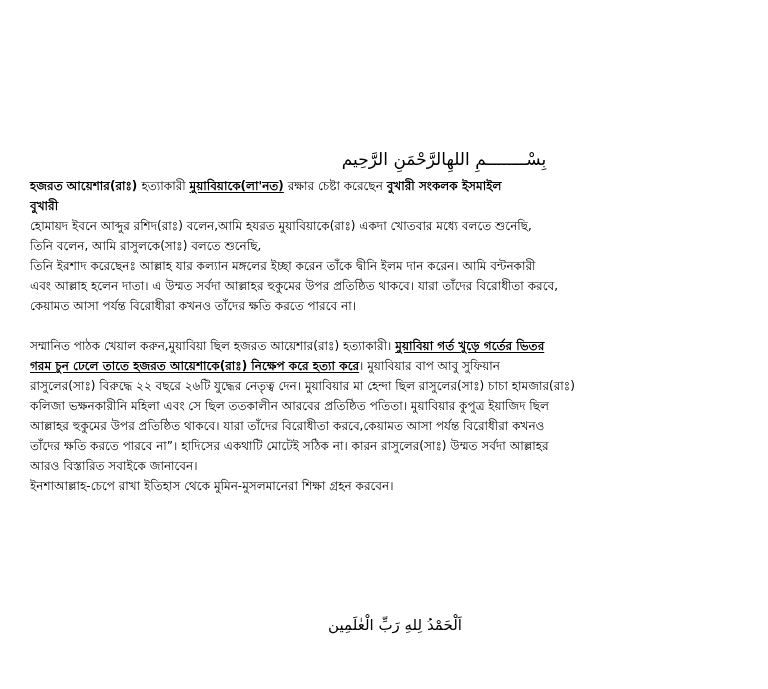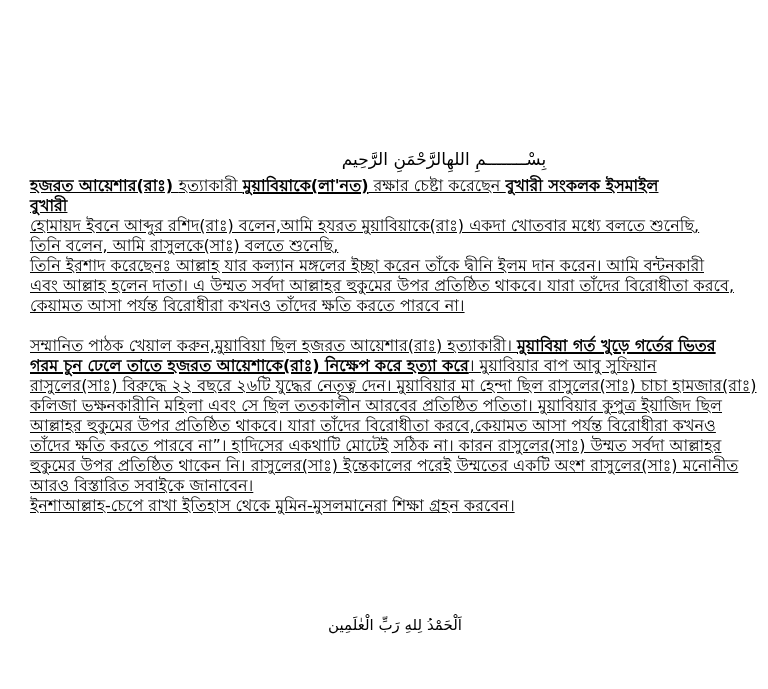--- a/index.html
+++ b/index.html
@@ -24,25 +24,24 @@
     white-space: nowrap;
     margin-top: 46px;
   }
   .doc-body {
     position: absolute;
     top: 176px;
     left: 30px;
     right: 20px;
   }
   .textline {
-    font-size: 16px;
+    font-size: 12px;
     line-height: 20px;
     white-space: nowrap;
     letter-spacing: 0;
-    text-decoration: underline;
   }
   .spacer { height: 20px; }
   .b { font-weight: bold; }
   .u { text-decoration: underline; text-underline-offset: 2px; }
   .hamd {
     position: absolute;
     top: 613px;
     left: 0;
     width: 790px;
     text-align: center;
@@ -66,19 +65,18 @@
       <div class="textline"><span>তিনি ইরশাদ করেছেনঃ আল্লাহ যার কল্যান মঙ্গলের ইচ্ছা করেন তাঁকে দ্বীনি ইলম দান করেন। আমি বন্টনকারী</span></div>
       <div class="textline"><span>এবং আল্লাহ হলেন দাতা। এ উম্মত সর্বদা আল্লাহর হুকুমের উপর প্রতিষ্ঠিত থাকবে। যারা তাঁদের বিরোধীতা করবে,</span></div>
       <div class="textline"><span>কেয়ামত আসা পর্যন্ত বিরোধীরা কখনও তাঁদের ক্ষতি করতে পারবে না।</span></div>
       <div class="spacer"></div>
       <div class="textline"><span>সম্মানিত পাঠক খেয়াল করুন,মুয়াবিয়া ছিল হজরত আয়েশার(রাঃ) হত্যাকারী। </span><span class="b u">মুয়াবিয়া গর্ত খুড়ে গর্তের ভিতর</span></div>
       <div class="textline"><span class="b u">গরম চুন ঢেলে তাতে হজরত আয়েশাকে(রাঃ) নিক্ষেপ করে হত্যা করে</span><span>। মুয়াবিয়ার বাপ আবু সুফিয়ান</span></div>
       <div class="textline"><span>রাসুলের(সাঃ) বিরুদ্ধে ২২ বছরে ২৬টি যুদ্ধের নেতৃত্ব দেন। মুয়াবিয়ার মা হেন্দা ছিল রাসুলের(সাঃ) চাচা হামজার(রাঃ)</span></div>
       <div class="textline"><span>কলিজা ভক্ষনকারীনি মহিলা এবং সে ছিল ততকালীন আরবের প্রতিষ্ঠিত পতিতা। মুয়াবিয়ার কুপুত্র ইয়াজিদ ছিল</span></div>
       <div class="textline"><span>আল্লাহর হুকুমের উপর প্রতিষ্ঠিত থাকবে। যারা তাঁদের বিরোধীতা করবে,কেয়ামত আসা পর্যন্ত বিরোধীরা কখনও</span></div>
       <div class="textline"><span>তাঁদের ক্ষতি করতে পারবে না”। হাদিসের একথাটি মোটেই সঠিক না। কারন রাসুলের(সাঃ) উম্মত সর্বদা আল্লাহর</span></div>
-      <div class="textline"><span>হুকুমের উপর প্রতিষ্ঠিত থাকেন নি। রাসুলের(সাঃ) ইন্তেকালের পরেই উম্মতের একটি অংশ রাসুলের(সাঃ) মনোনীত</span></div>
       <div class="textline"><span>আরও বিস্তারিত সবাইকে জানাবেন।</span></div>
       <div class="textline"><span>ইনশাআল্লাহ-চেপে রাখা ইতিহাস থেকে মুমিন-মুসলমানেরা শিক্ষা গ্রহন করবেন।</span></div>
     </div>
 
   <div class="hamd">اَلْحَمْدُ لِلهِ رَبِّ الْعٰلَمِين</div>
 </div>
 
 </body></html>

